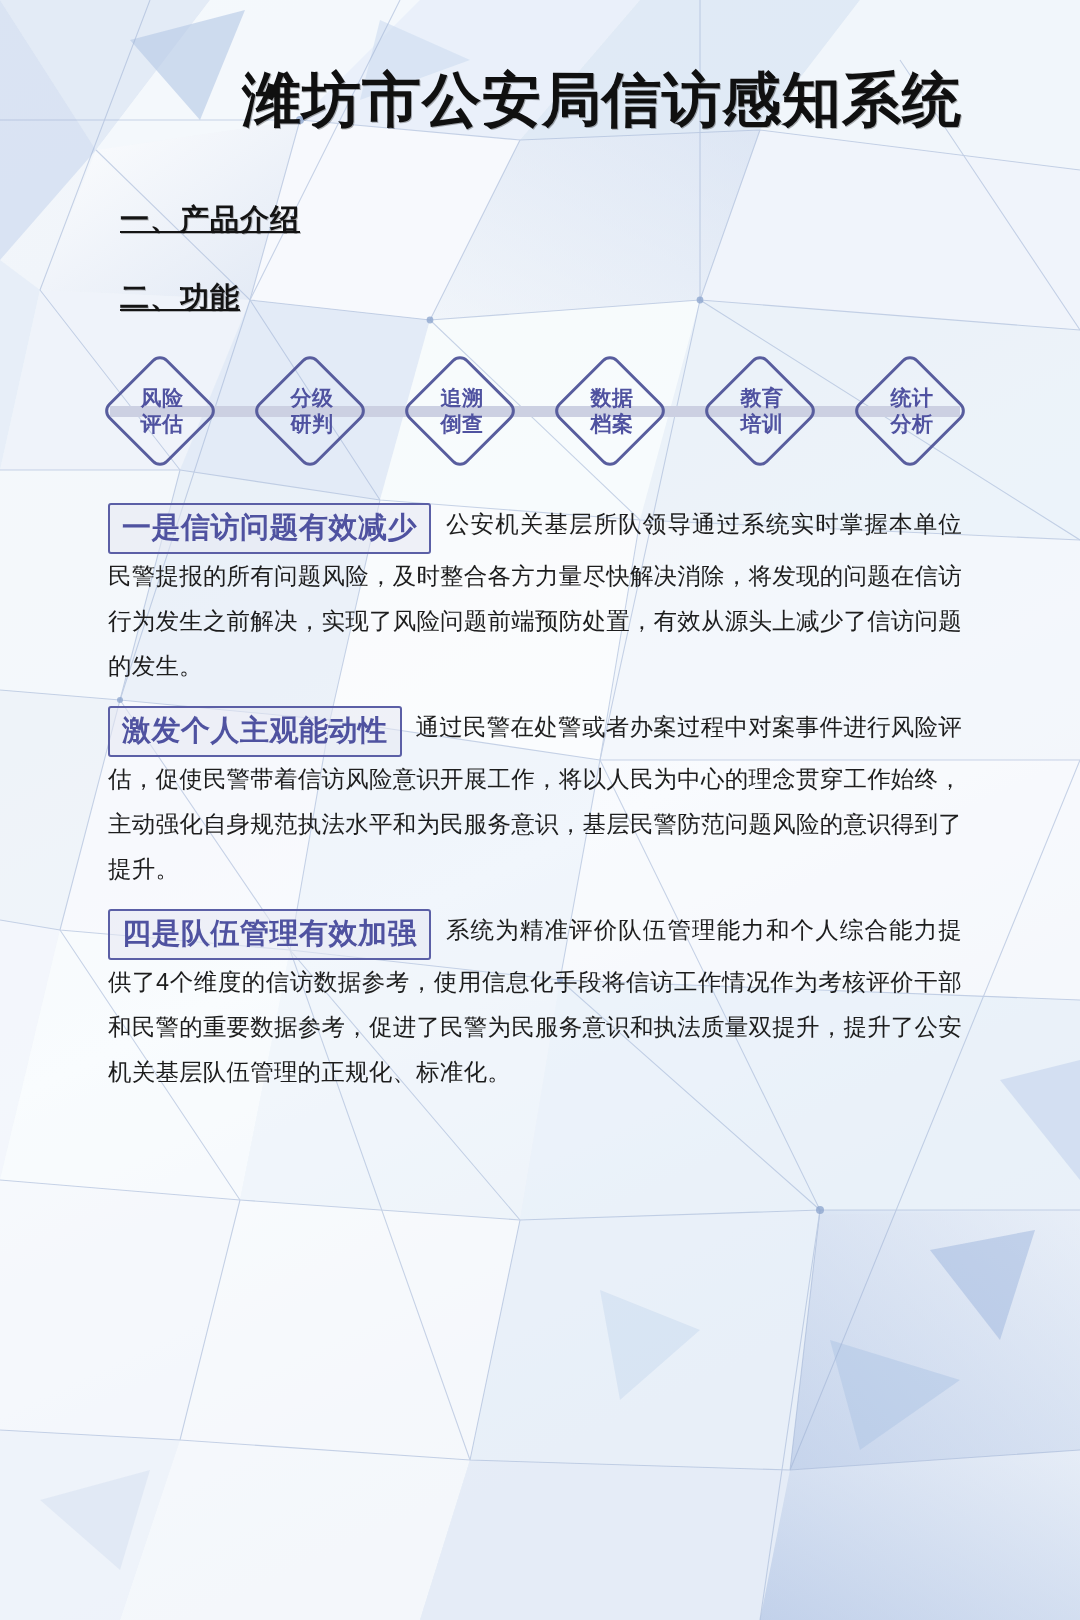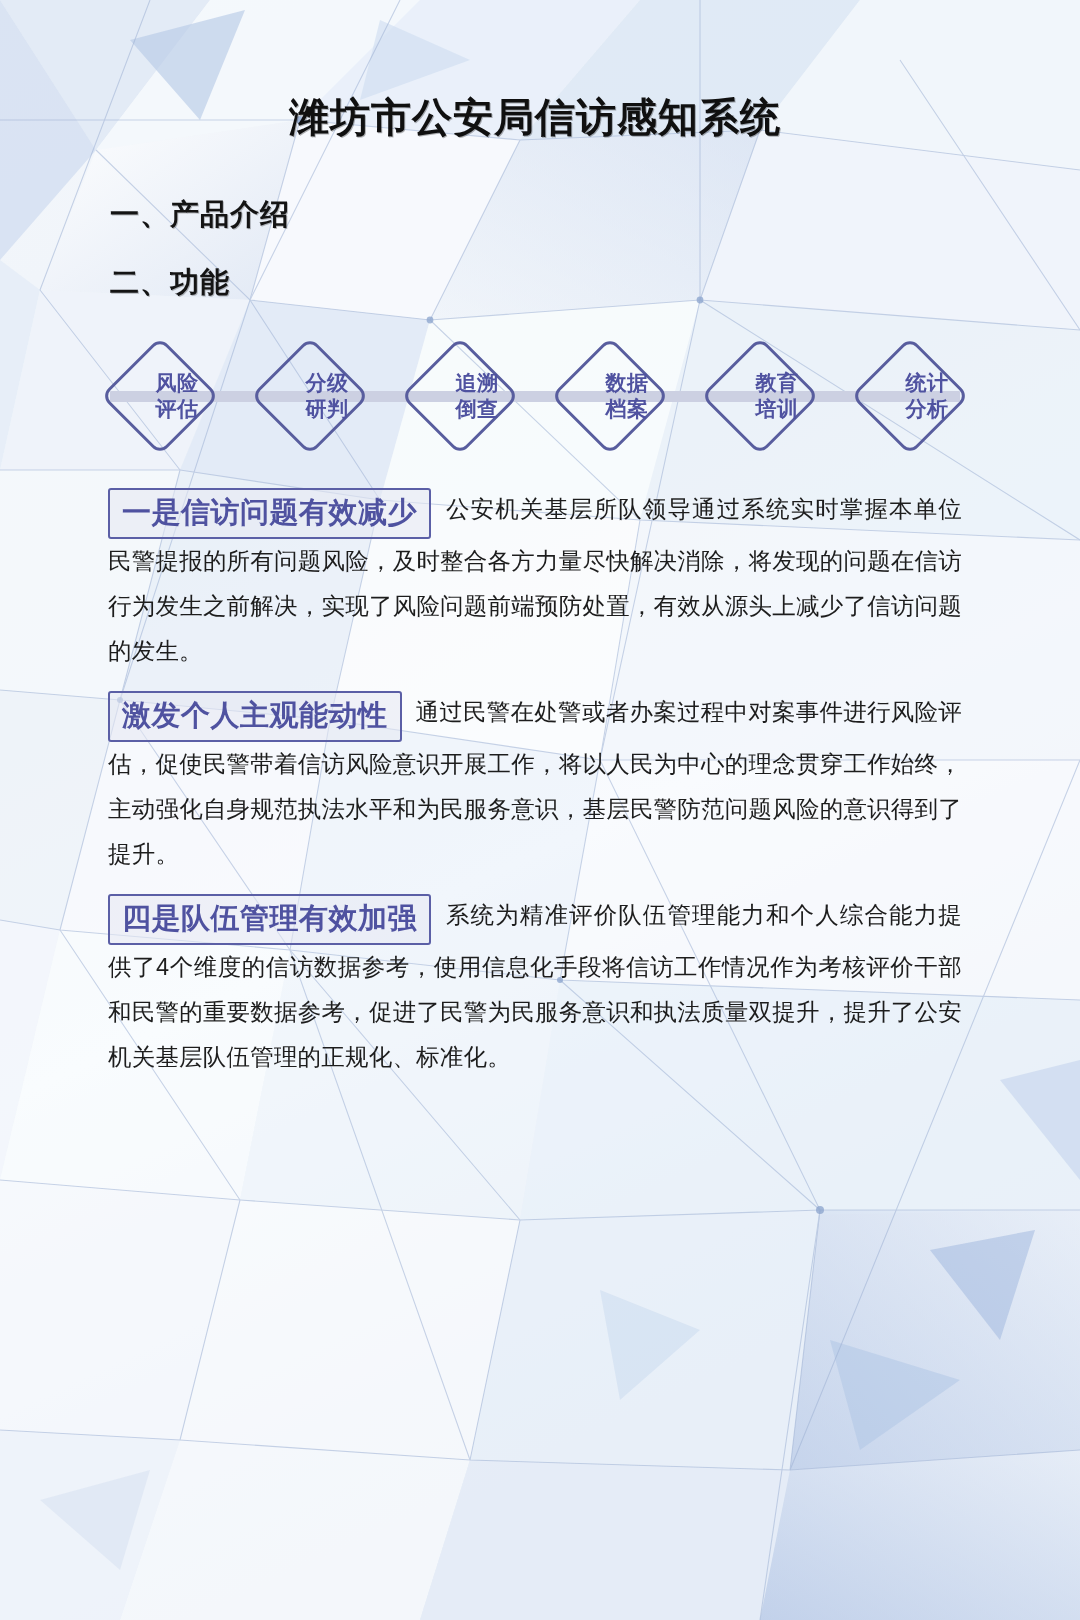--- a/index.html
+++ b/index.html
@@ -31,38 +31,39 @@
   
   #content {
     position: relative;
     z-index: 5;
     padding: 0 118px 0 108px;
     box-sizing: border-box;
   }
 
   .doc-title {
     margin: 0;
-    padding-top: 94px;
-    text-align: center;
-    font-size: 40px;
+    padding-top: 66px;
+    text-align: right;
+    font-size: 59px;
     font-weight: bold;
     letter-spacing: 1px;
     color: #101010;
     line-height: 1.18;
     text-shadow: 1px 1px 0 rgba(0,0,0,0.30);
     white-space: nowrap;
   }
 
   .section-heading {
-    margin: 2px;
+    margin: 12px;
     font-size: 29px;
     font-weight: bold;
     color: #141414;
     letter-spacing: 1px;
     text-shadow: 1px 1px 0 rgba(0,0,0,0.25);
+    text-decoration: underline;
   }
   .h-intro   { padding-top: 52px; }
   .h-func    { padding-top: 26px; }
   .h-adv     { padding-top: 22px; }
 
   .body-par {
     margin: 0;
     padding-top: 10px;
     font-size: 23.5px;
     line-height: 45px;
@@ -108,21 +109,21 @@
     height: 84px;
     margin: -42px 0 0 -42px;
     transform: rotate(45deg);
     border: 3.2px solid #585d9e;
     border-radius: 11px;
     background: transparent;
     box-sizing: border-box;
   }
   .diamond .dlabel {
     position: absolute;
-    left: 17px;
+    left: 2px;
     top: 50%;
     width: 100%;
     transform: translateY(-50%);
     text-align: center;
     font-size: 21px;
     font-weight: bold;
     line-height: 26px;
     color: #4f52a0;
     letter-spacing: 0.5px;
   }

